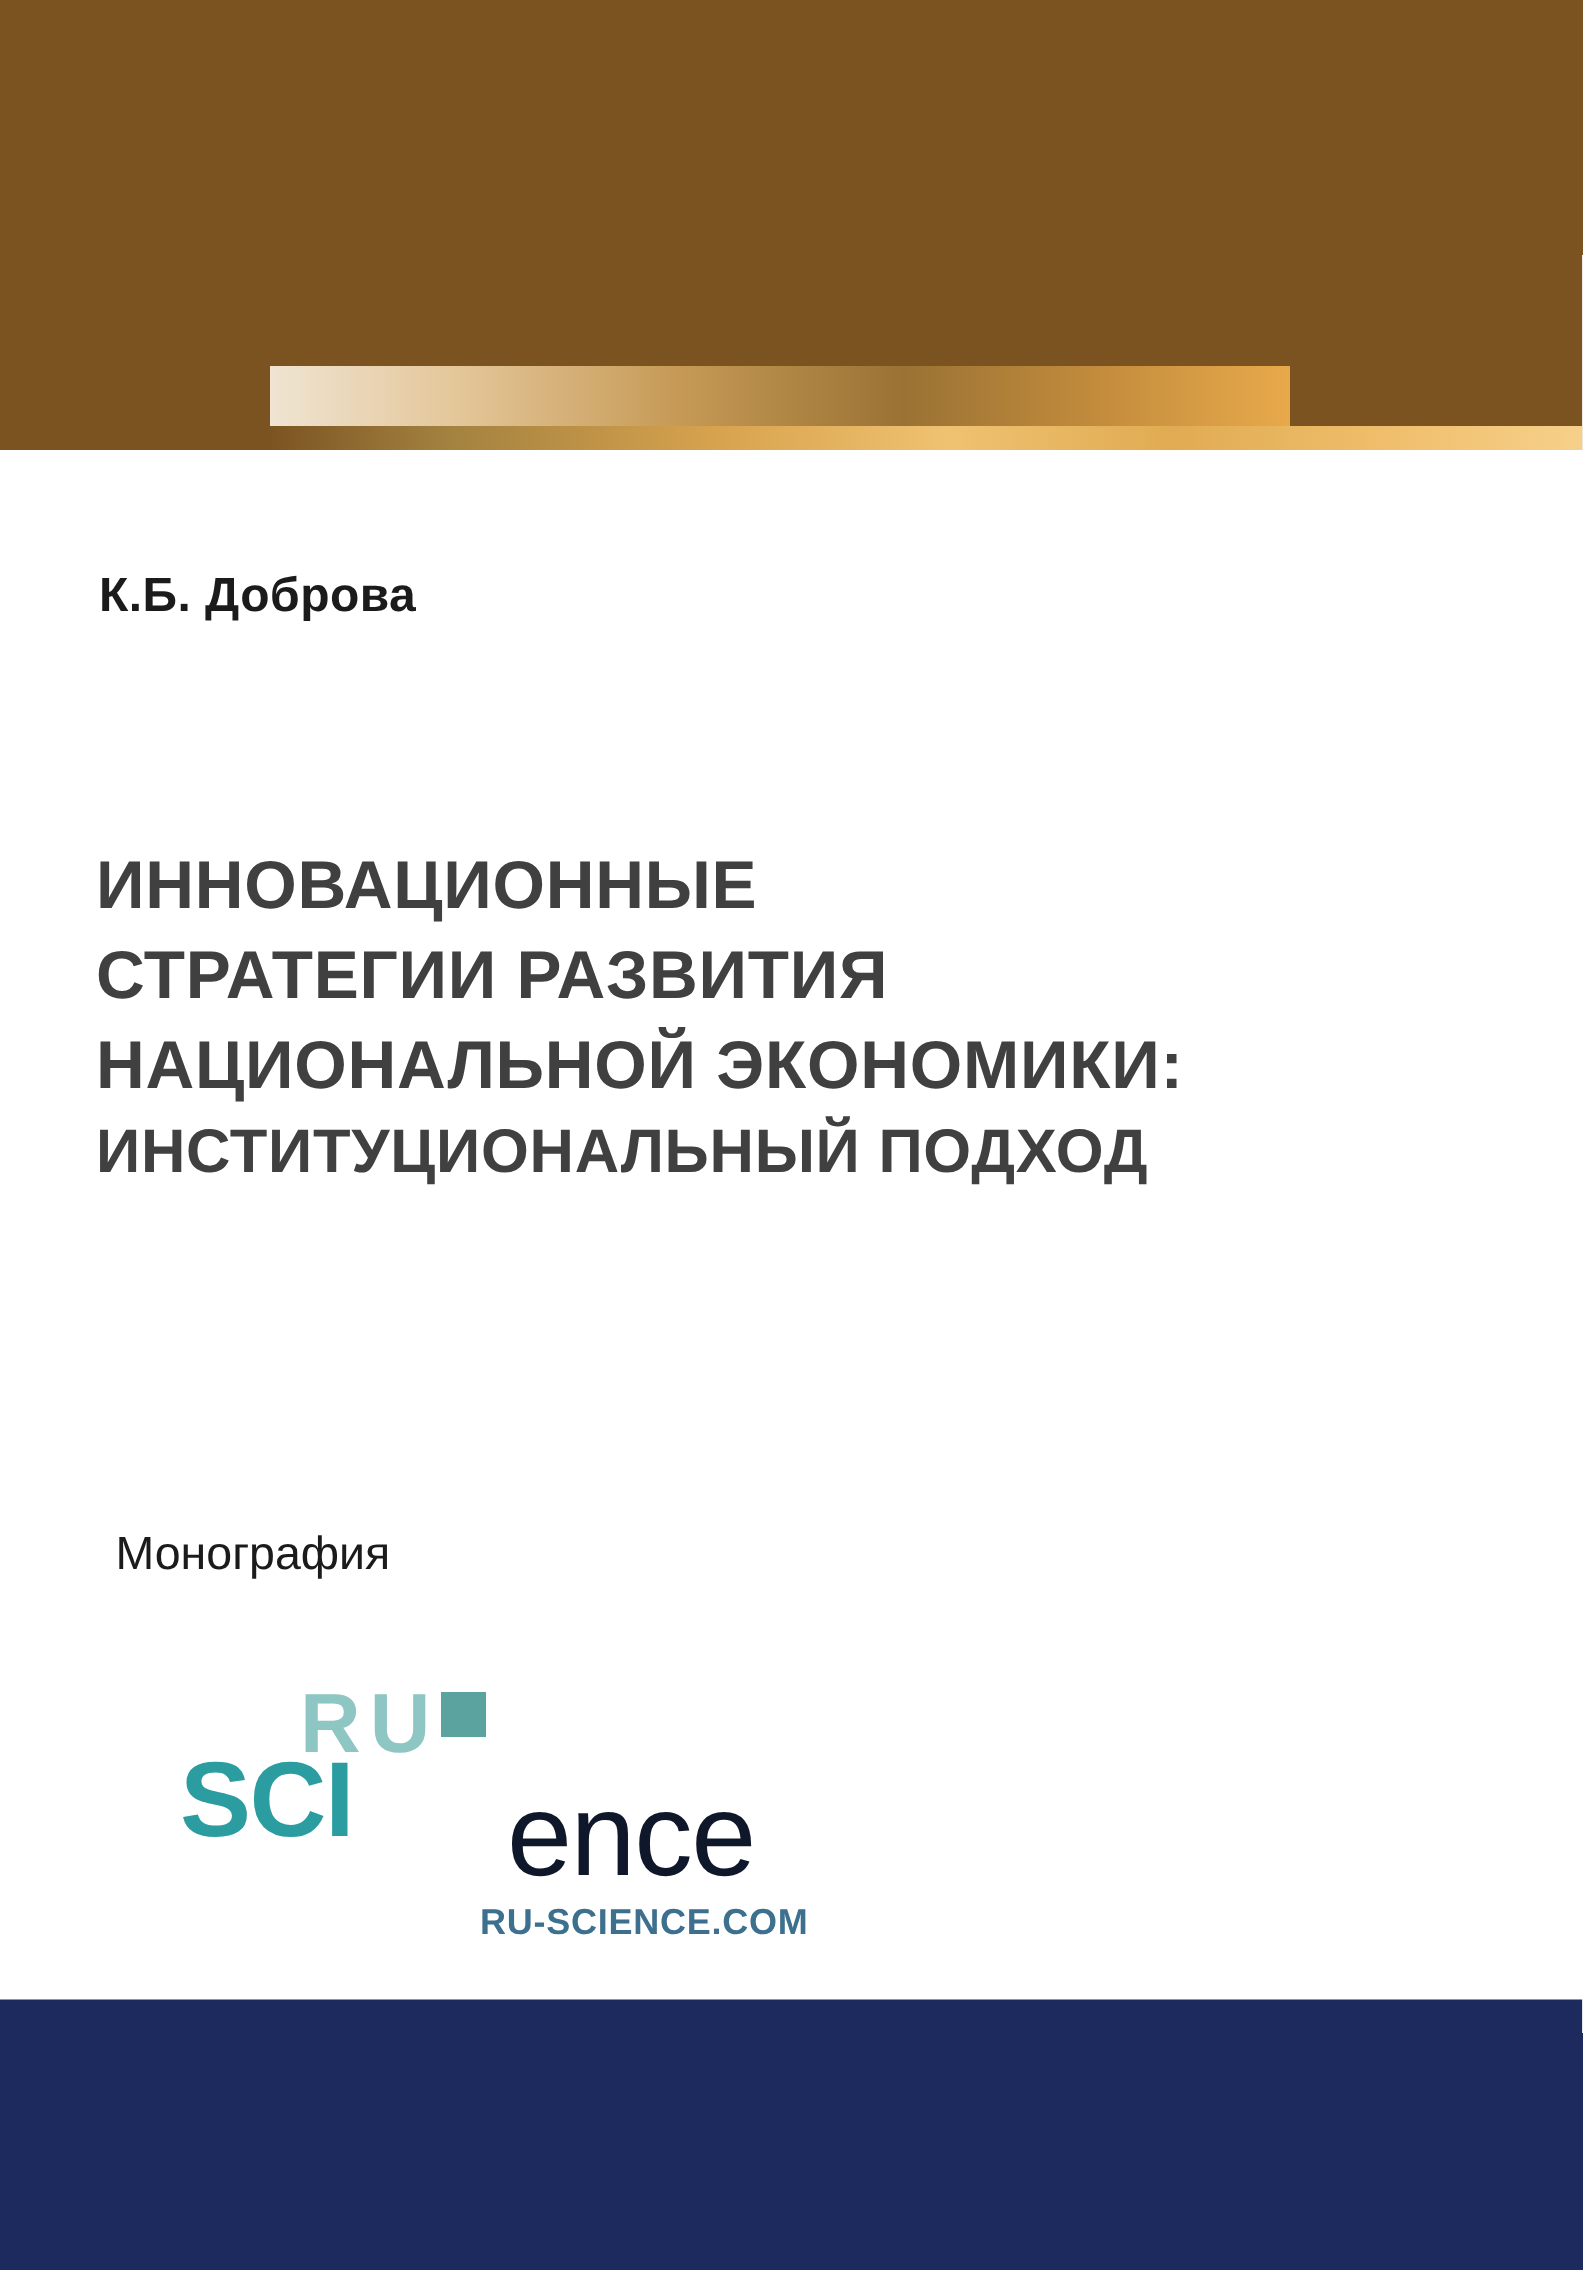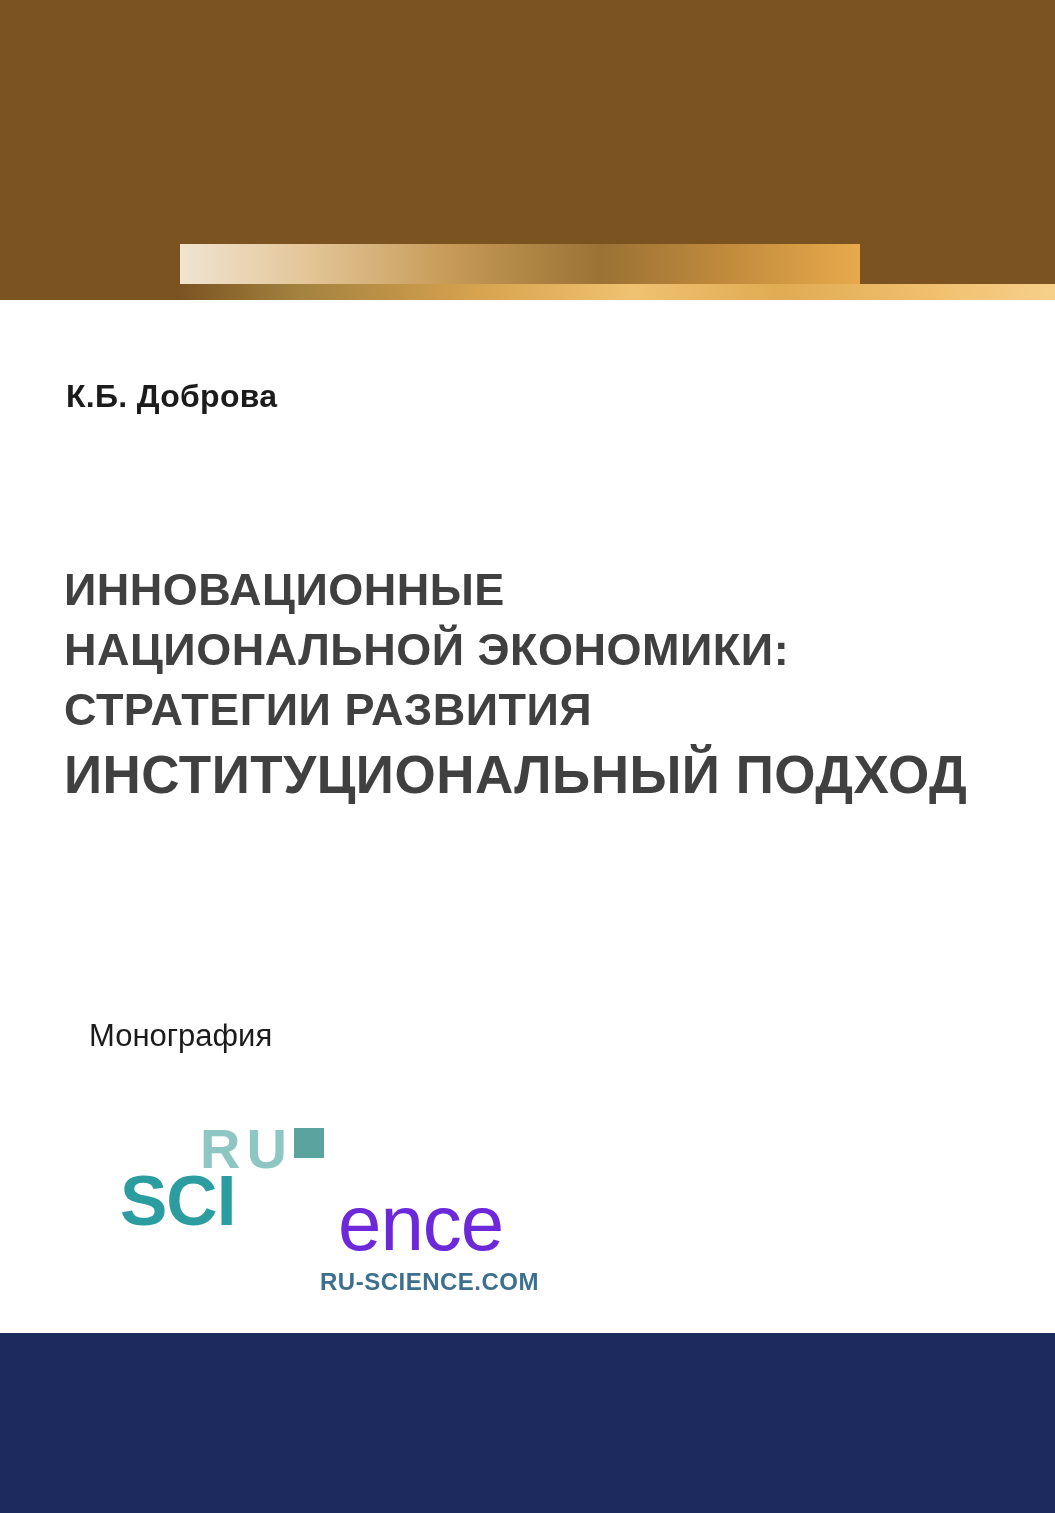--- a/index.html
+++ b/index.html
@@ -80,27 +80,27 @@
   .title-line {
     font-size: 45px;
     font-weight: bold;
     color: #404040;
     line-height: 1.33;
     letter-spacing: 0.5px;
     text-transform: uppercase;
     white-space: nowrap;
   }
   .title-line.sub {
-    font-size: 53px;
+    font-size: 41px;
   }
 
   
   .genre {
     position: absolute;
-    left: 89px;
+    left: 77px;
     top: 1018px;
     font-size: 31px;
     color: #1b1b1b;
   }
 
   
   .logo {
     position: absolute;
     left: 120px;
     top: 1116px;
@@ -131,21 +131,21 @@
     font-size: 71px;
     font-weight: bold;
     color: #2b9da0;
     letter-spacing: -1px;
   }
   .logo-ence {
     position: absolute;
     left: 218px;
     top: 62px;
     font-size: 78px;
-    color: #6d28d9;
+    color: #0f172a;
     letter-spacing: -1px;
   }
   .logo-domain {
     position: absolute;
     left: 200px;
     top: 152px;
     font-size: 24px;
     font-weight: bold;
     color: #3d6f8e;
     letter-spacing: 0.5px;
@@ -169,22 +169,22 @@
 
   <div class="top-band">
     <div class="top-band-inner"></div>
   </div>
   <div class="top-band-strip"></div>
 
   <div class="author">К.Б. Доброва</div>
 
   <div class="title-block">
     <div class="title-line">ИННОВАЦИОННЫЕ</div>
+    <div class="title-line">СТРАТЕГИИ РАЗВИТИЯ</div>
     <div class="title-line">НАЦИОНАЛЬНОЙ ЭКОНОМИКИ:</div>
-    <div class="title-line">СТРАТЕГИИ РАЗВИТИЯ</div>
     <div class="title-line sub">ИНСТИТУЦИОНАЛЬНЫЙ ПОДХОД</div>
   </div>
 
   <div class="genre">Монография</div>
 
   <div class="logo">
     <div class="logo-ru">RU</div>
     <div class="logo-square"></div>
     <div class="logo-sci">SCI</div>
     <div class="logo-ence">ence</div>

